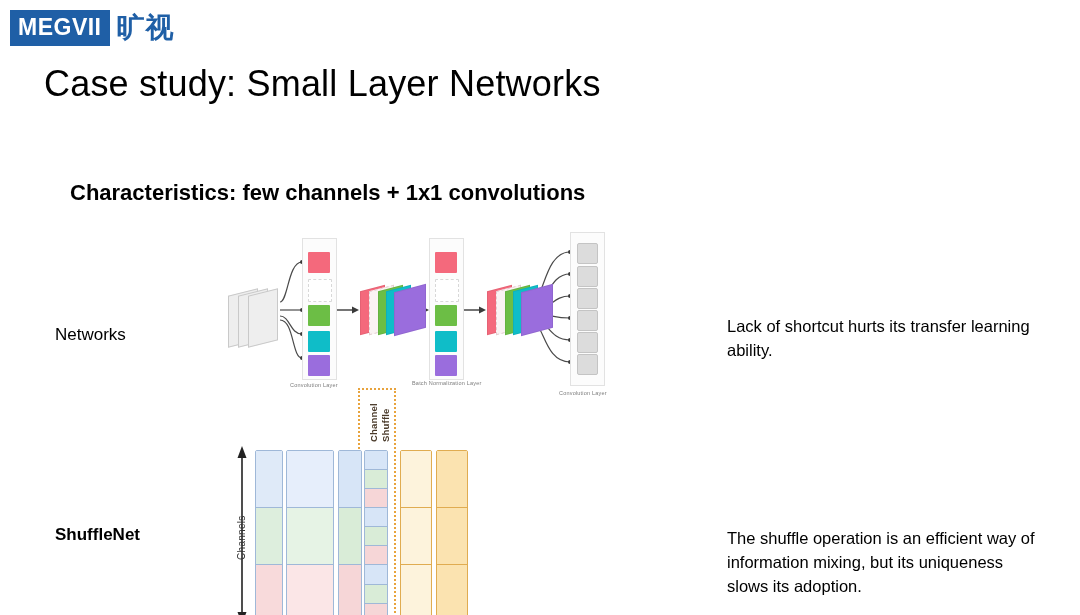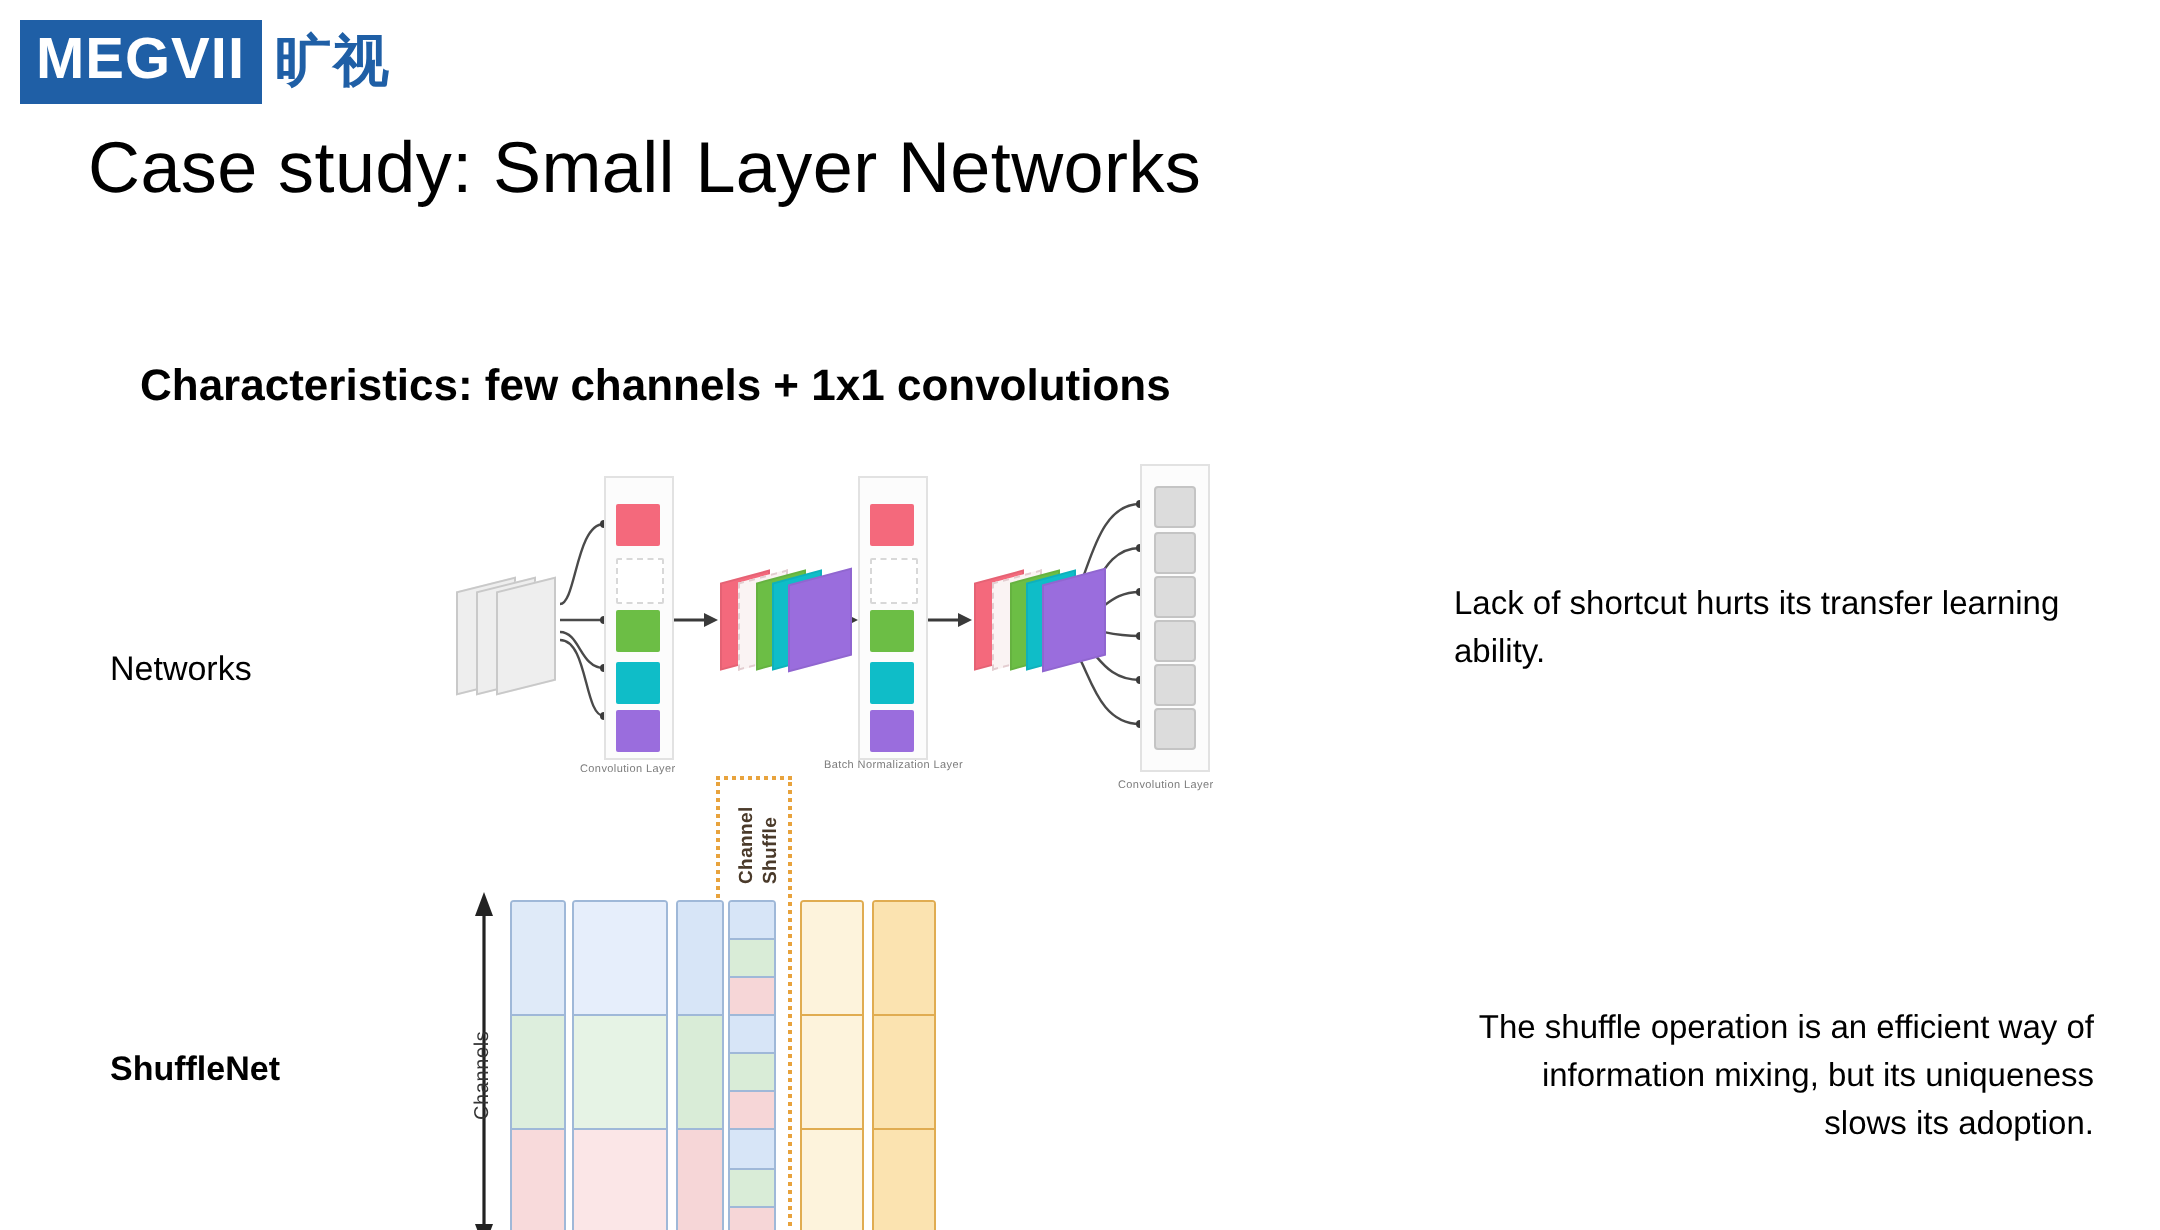--- a/index.html
+++ b/index.html
@@ -5,21 +5,21 @@
   html,body{margin:0;padding:0;}
   body{
     width:1080px;height:615px;background:#ffffff;overflow:hidden;
     font-family:"Liberation Sans", sans-serif;color:#000;
     position:relative;
   }
 
   
   #logo{position:absolute;left:10px;top:10px;display:flex;align-items:center;gap:7px;}
   #logo .mark{
-    background:#1f5fa6;color:#ffffff;font-weight:bold;font-size:29px;line-height:1;
+    background:#1f5fa6;color:#ffffff;font-weight:bold;font-size:23px;line-height:1;
     padding:5px 7px 6px 7px;letter-spacing:.5px;
     font-family:"Liberation Sans", sans-serif;
     border:1px solid #1f5fa6;
   }
   #logo .cn{
     color:#1f5fa6;font-weight:bold;font-size:28px;line-height:1;
     font-family:"DejaVu Sans", sans-serif;letter-spacing:1px;
   }
 
   
@@ -32,23 +32,23 @@
     position:absolute;left:70px;top:180px;
     font-size:22px;font-weight:bold;color:#000;white-space:nowrap;
   }
 
   
   .row-label{position:absolute;font-size:17px;color:#000;white-space:nowrap;}
   #label-mobilenet{left:55px;top:325px;}
   #label-shufflenet{left:55px;top:525px;font-weight:bold;}
 
   
-  .note{position:absolute;font-size:16.5px;line-height:1.45;color:#000;width:320px;}
+  .note{position:absolute;font-size:16.5px;line-height:1.45;color:#000;width:320px;margin-top:24px;}
   #note-mobilenet{left:727px;top:291px;}
-  #note-shufflenet{left:727px;top:503px;text-align:right;}
+  #note-shufflenet{left:727px;top:503px;}
 
   
   #fig-mobilenet{position:absolute;left:222px;top:230px;width:430px;height:165px;}
   #fig-mobilenet .cap{
     position:absolute;font-size:5.5px;color:#7c7c7c;white-space:nowrap;
     letter-spacing:.2px;
   }
 
   
   .sheet{

